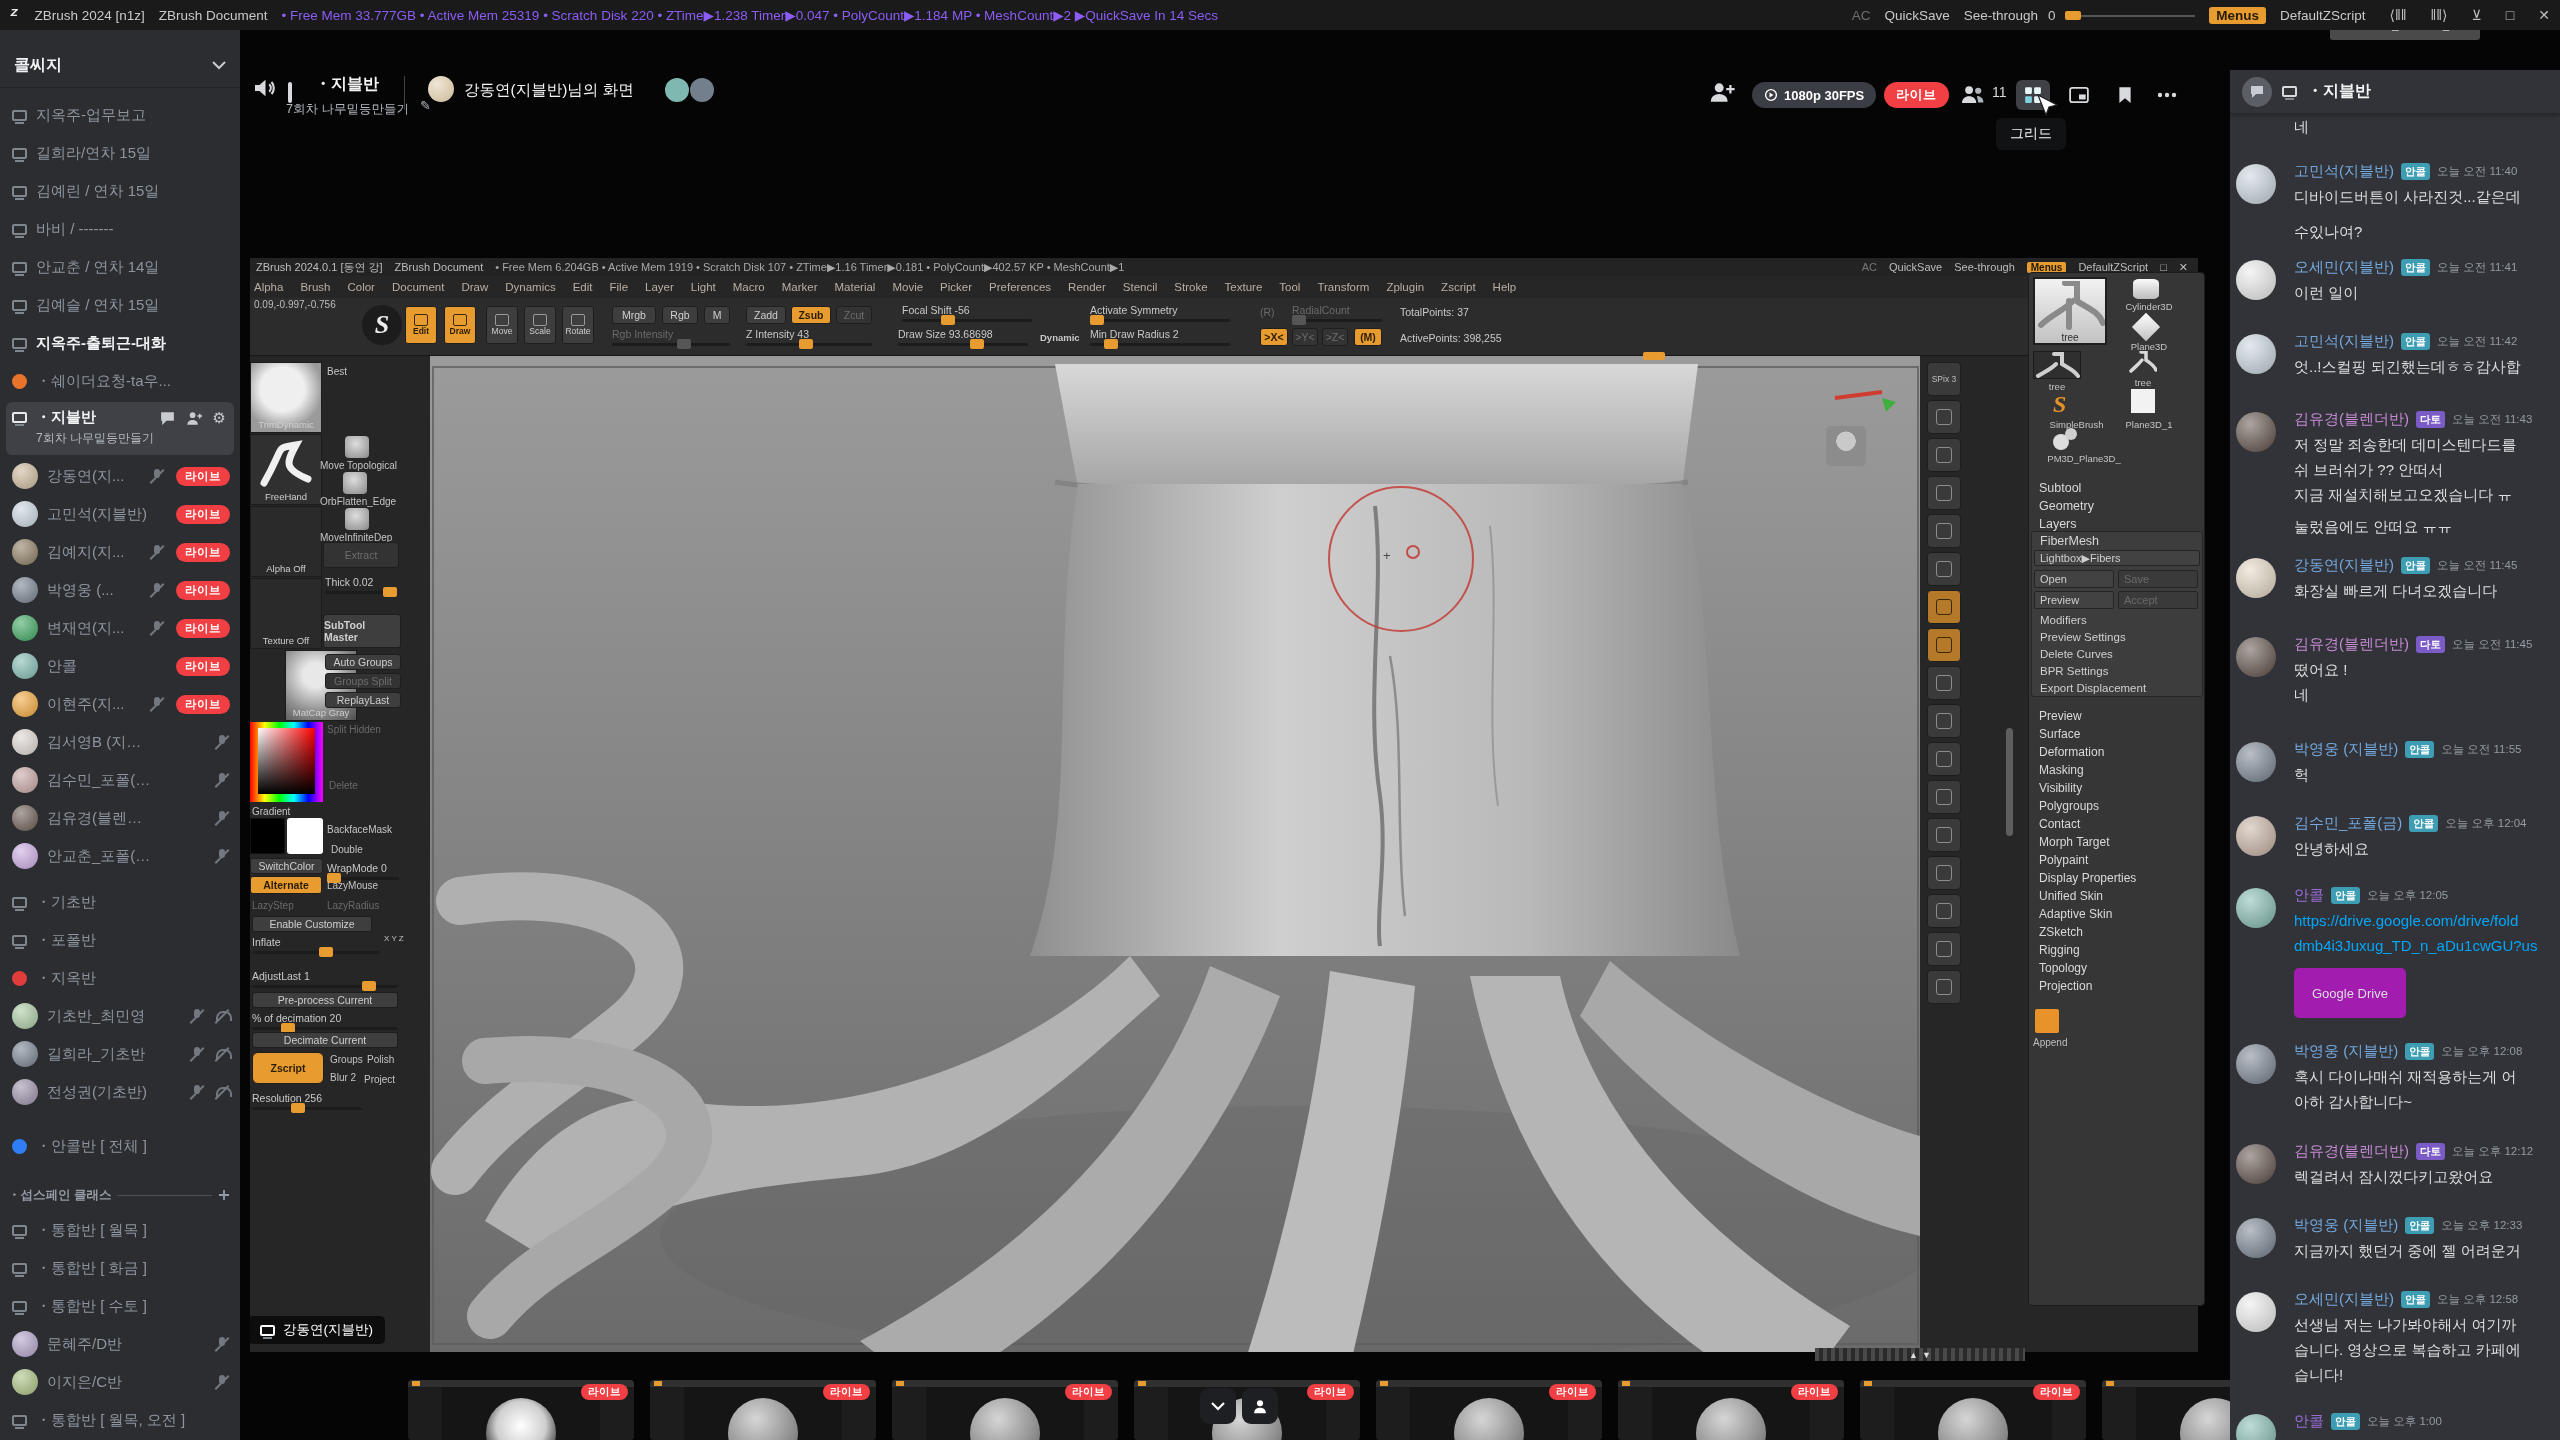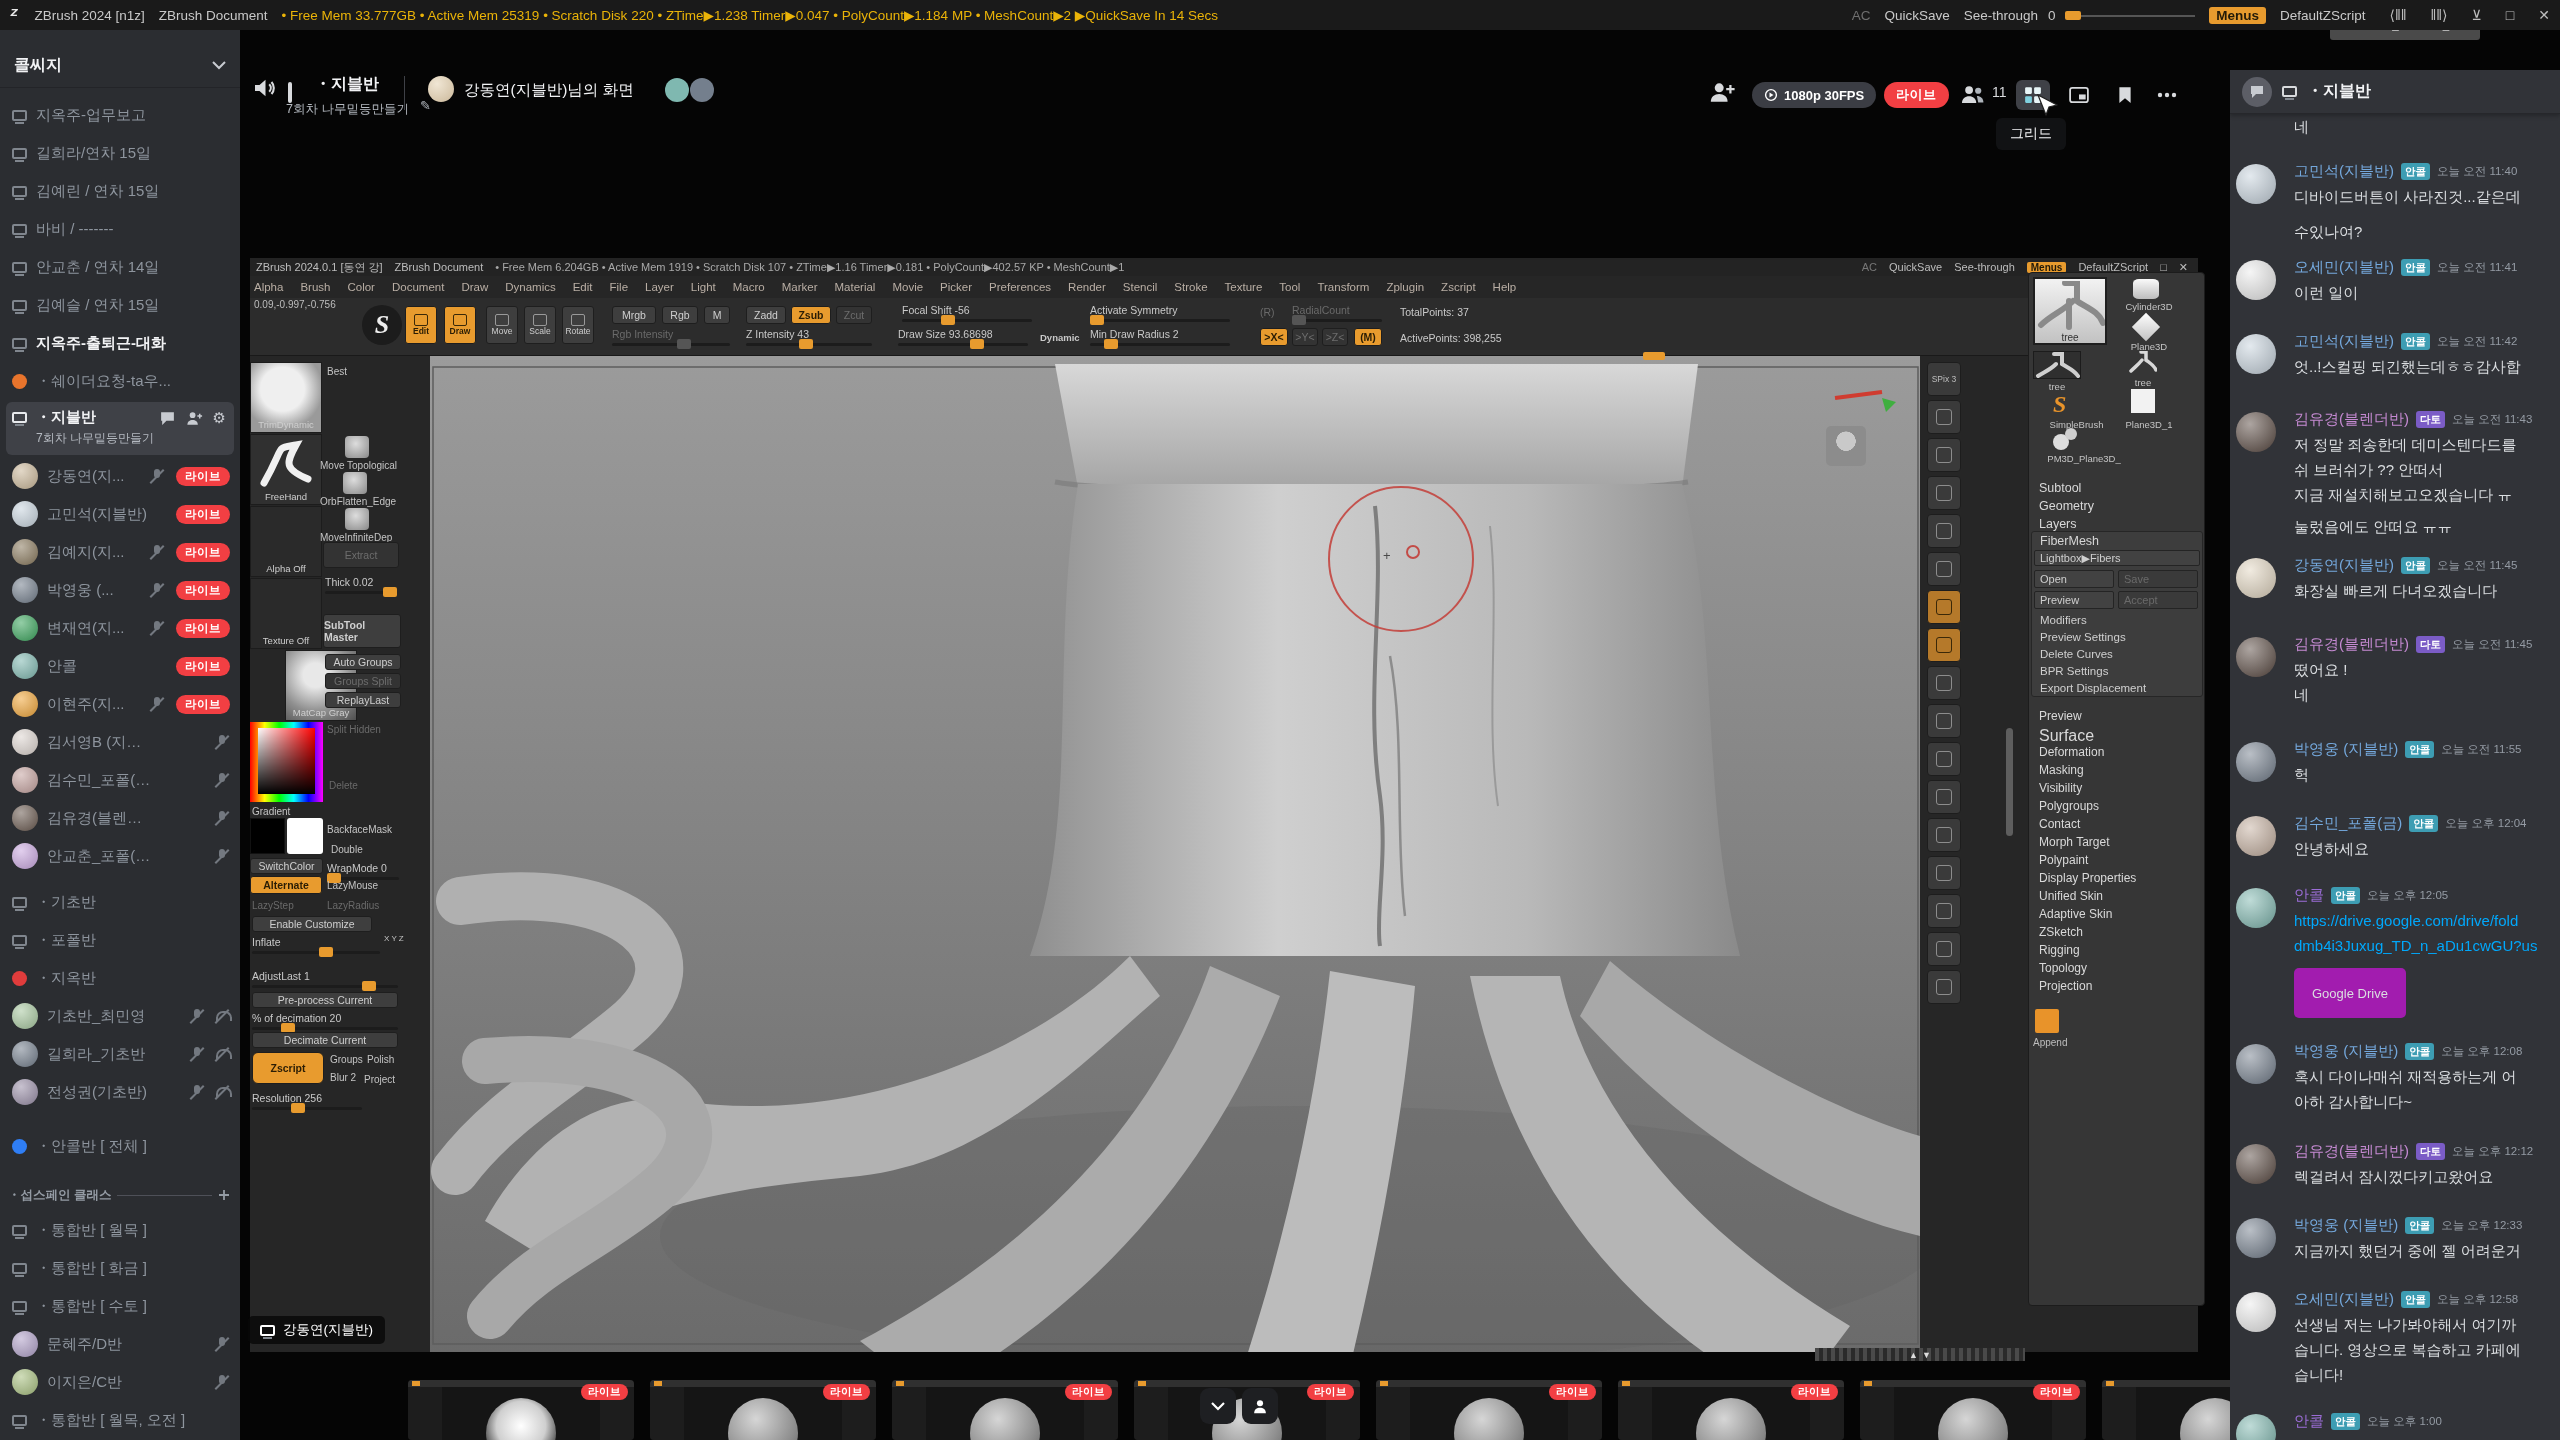--- a/index.html
+++ b/index.html
@@ -127,21 +127,21 @@
 </head>
 <body>
 
 <div id="page">
 
   
   <div id="host-bar">
     <span class="logo">ᙆ</span>
     <span>ZBrush 2024 [n1z]</span>
     <span>ZBrush Document</span>
-    <span style="color:#eab308">• Free Mem 33.777GB • Active Mem 25319 • Scratch Disk 220 • ZTime▶1.238 Timer▶0.047 • PolyCount▶1.184 MP • MeshCount▶2  ▶QuickSave In 14 Secs</span>
+    <span style="color:#8b5cf6">• Free Mem 33.777GB • Active Mem 25319 • Scratch Disk 220 • ZTime▶1.238 Timer▶0.047 • PolyCount▶1.184 MP • MeshCount▶2  ▶QuickSave In 14 Secs</span>
     <span class="spacer"></span>
     <span class="dim">AC</span>
     <span>QuickSave</span>
     <span><span>See-through</span>
       <span style="margin-left:6px">0</span>
       <span class="st-track"><span class="st-handle"></span></span>
     </span>
     <span class="chip-orange">Menus</span>
     <span>DefaultZScript</span>
     <span class="winglyph">⟨‖‖</span>
@@ -722,21 +722,21 @@
           <div class="pal-btn dim" style="left: 86px; top: 38px; width: 80px; height: 18px;">Save</div>
           <div class="pal-btn" style="left: 2px; top: 59px; width: 80px; height: 18px;">Preview</div>
           <div class="pal-btn dim" style="left: 86px; top: 59px; width: 80px; height: 18px;">Accept</div>
           <div style="position: absolute; left: 8px; top: 82px; font-size: 11.5px; color: rgb(207, 207, 207); white-space: nowrap;">Modifiers</div>
           <div style="position: absolute; left: 8px; top: 99px; font-size: 11.5px; color: rgb(207, 207, 207); white-space: nowrap;">Preview Settings</div>
           <div style="position: absolute; left: 8px; top: 116px; font-size: 11.5px; color: rgb(207, 207, 207); white-space: nowrap;">Delete Curves</div>
           <div style="position: absolute; left: 8px; top: 133px; font-size: 11.5px; color: rgb(207, 207, 207); white-space: nowrap;">BPR Settings</div>
           <div style="position: absolute; left: 8px; top: 150px; font-size: 11.5px; color: rgb(207, 207, 207); white-space: nowrap;">Export Displacement</div>
         </div>
         <div class="pal-row" style="top: 436px; font-size: 12px;">Preview</div>
-        <div class="pal-row" style="top: 454px; font-size: 16px;">Surface</div>
+        <div class="pal-row" style="top: 454px; font-size: 12px;">Surface</div>
         <div class="pal-row" style="top: 472px; font-size: 12px;">Deformation</div>
         <div class="pal-row" style="top: 490px; font-size: 12px;">Masking</div>
         <div class="pal-row" style="top: 508px; font-size: 12px;">Visibility</div>
         <div class="pal-row" style="top: 526px; font-size: 12px;">Polygroups</div>
         <div class="pal-row" style="top: 544px; font-size: 12px;">Contact</div>
         <div class="pal-row" style="top: 562px; font-size: 12px;">Morph Target</div>
         <div class="pal-row" style="top: 580px; font-size: 12px;">Polypaint</div>
         <div class="pal-row" style="top: 598px; font-size: 12px;">Display Properties</div>
         <div class="pal-row" style="top: 616px; font-size: 12px;">Unified Skin</div>
         <div class="pal-row" style="top: 634px; font-size: 12px;">Adaptive Skin</div>

